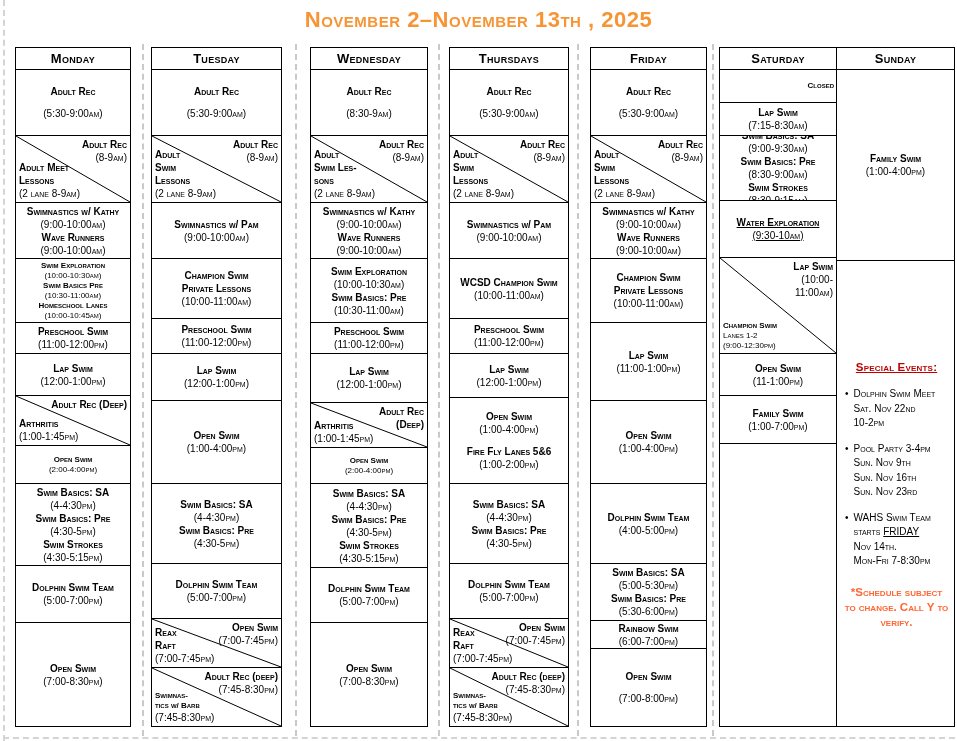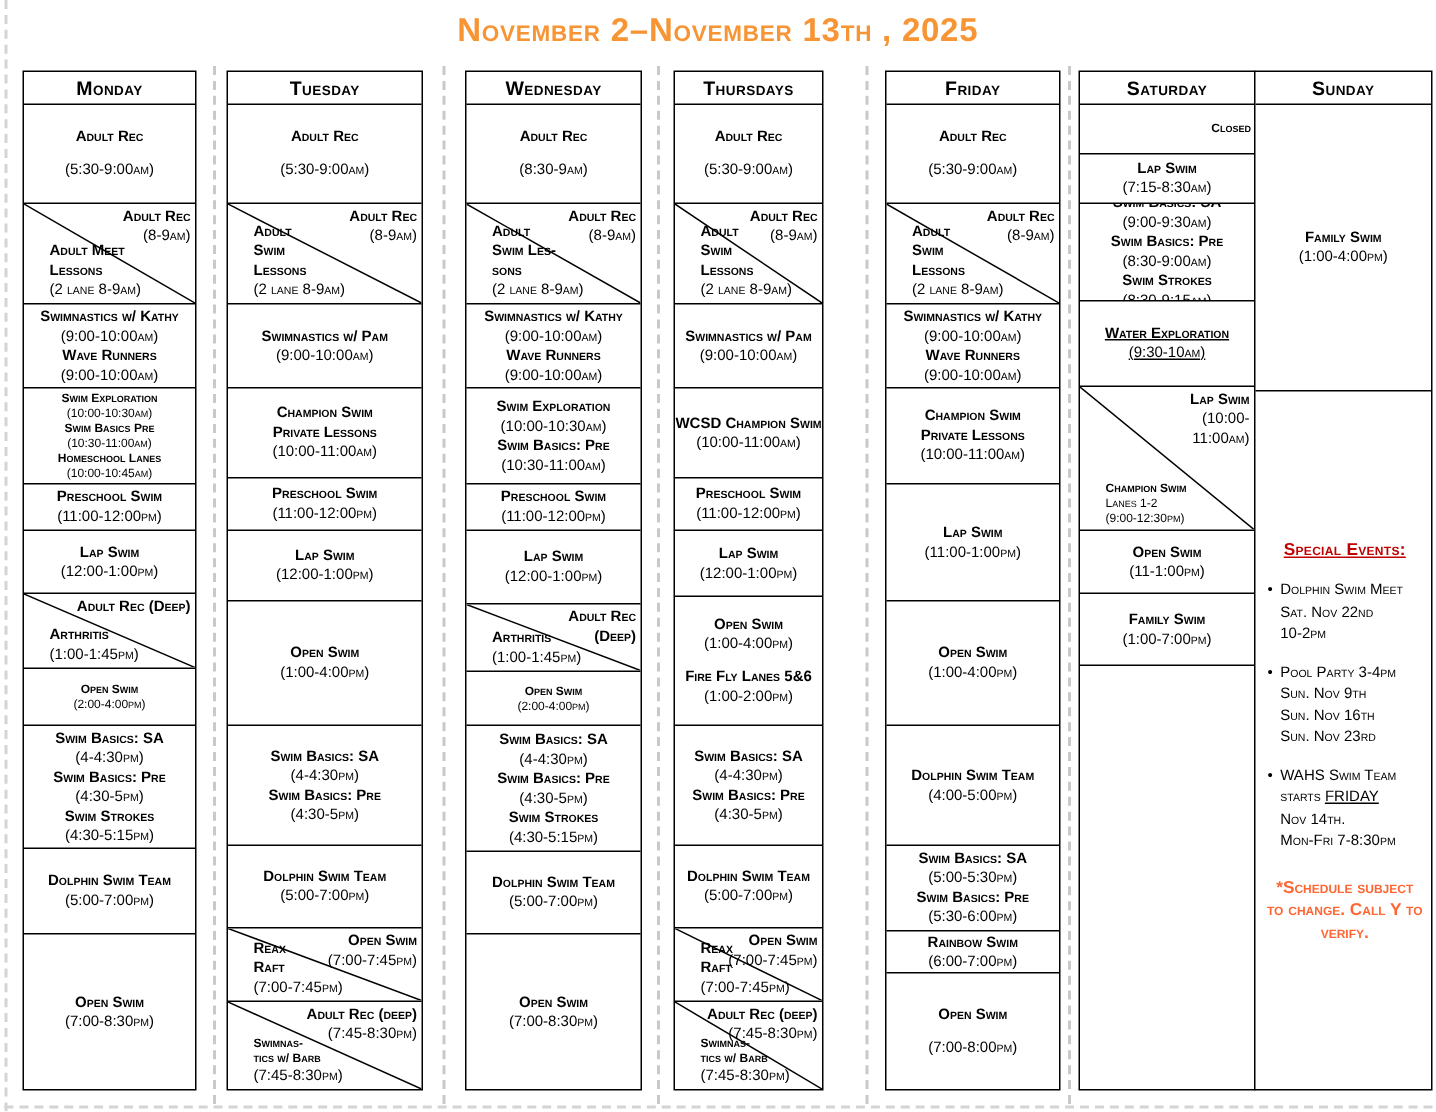--- a/index.html
+++ b/index.html
@@ -6,41 +6,41 @@
   body{background:#fff}
   .page{position:relative;width:957px;height:741px;background:#fff;overflow:hidden;
         font-family:"Liberation Sans",sans-serif;font-variant:small-caps;color:#000}
   .title{position:absolute;top:7px;left:0;width:100%;text-align:center;
          font-size:22px;font-weight:700;color:#f79434;letter-spacing:.5px}
   .col{position:absolute;top:47px;border:1.5px solid #000;background:#fff;
        display:flex;flex-direction:column}
   .col-monday{left:15px;width:116px}
   .col-tuesday{left:151px;width:131px}
   .col-wednesday{left:310px;width:118px}
-  .col-thursday{left:449px;width:100px}
+  .col-thursday{left:449px;width:120px}
   .col-friday{left:590px;width:117px}
   .col-saturday{left:719px;width:118px}
   .col-sunday{left:836px;width:119px}
   .header{height:22px;flex:0 0 auto;border-bottom:1.5px solid #000;
           display:flex;align-items:center;justify-content:center;
           font-weight:700;font-size:13px;letter-spacing:.3px}
   .cell{flex:0 0 auto;border-bottom:1px solid #000;overflow:hidden;
         display:flex;flex-direction:column;align-items:center;justify-content:center;
         text-align:center;padding:1px 2px}
   .cell:last-child{border-bottom:none}
   .ln{font-size:10px;line-height:13px;white-space:nowrap}
   .ln-b{font-weight:700}
   .ln-n{font-weight:400}
   .ln-sb{font-weight:700;font-size:8px;line-height:10px}
   .ln-sn{font-weight:400;font-size:8px;line-height:10px}
   .ln-sp{height:9px;line-height:9px}
   .diag{position:relative;display:block;padding:0}
   .diag svg{position:absolute;left:0;top:0;width:100%;height:100%}
   .diag-tr{position:absolute;top:2px;right:3px;text-align:right}
-  .diag-bl{position:absolute;bottom:2px;left:17px;text-align:left}
+  .diag-bl{position:absolute;bottom:2px;left:3px;text-align:left}
   .special{display:block;text-align:left;padding:100px 3px 0 5px}
   .sp-title{text-align:center;color:#c00000;font-weight:700;font-size:11.5px;
             text-decoration:underline;margin-bottom:14px;letter-spacing:.2px}
   .sp-item{display:flex;margin-bottom:11px;font-size:10px;line-height:14.5px}
   .sp-bullet{margin:0 5px 0 3px;font-size:10px}
   .sp-note{margin-top:16px;color:#ff6633;font-weight:700;font-size:11.5px;
            text-align:center;line-height:15px;padding:0 2px}
   .pb{position:absolute;top:44px;height:692px;width:0;border-left:2px dashed #c9c9c9}
   .pb-1{left:142px}.pb-2{left:295px}.pb-3{left:438px}.pb-4{left:577px}.pb-5{left:712px}
   .edge-left{position:absolute;left:3px;top:0;height:741px;width:0;border-left:2px dashed #d4d4d4}

